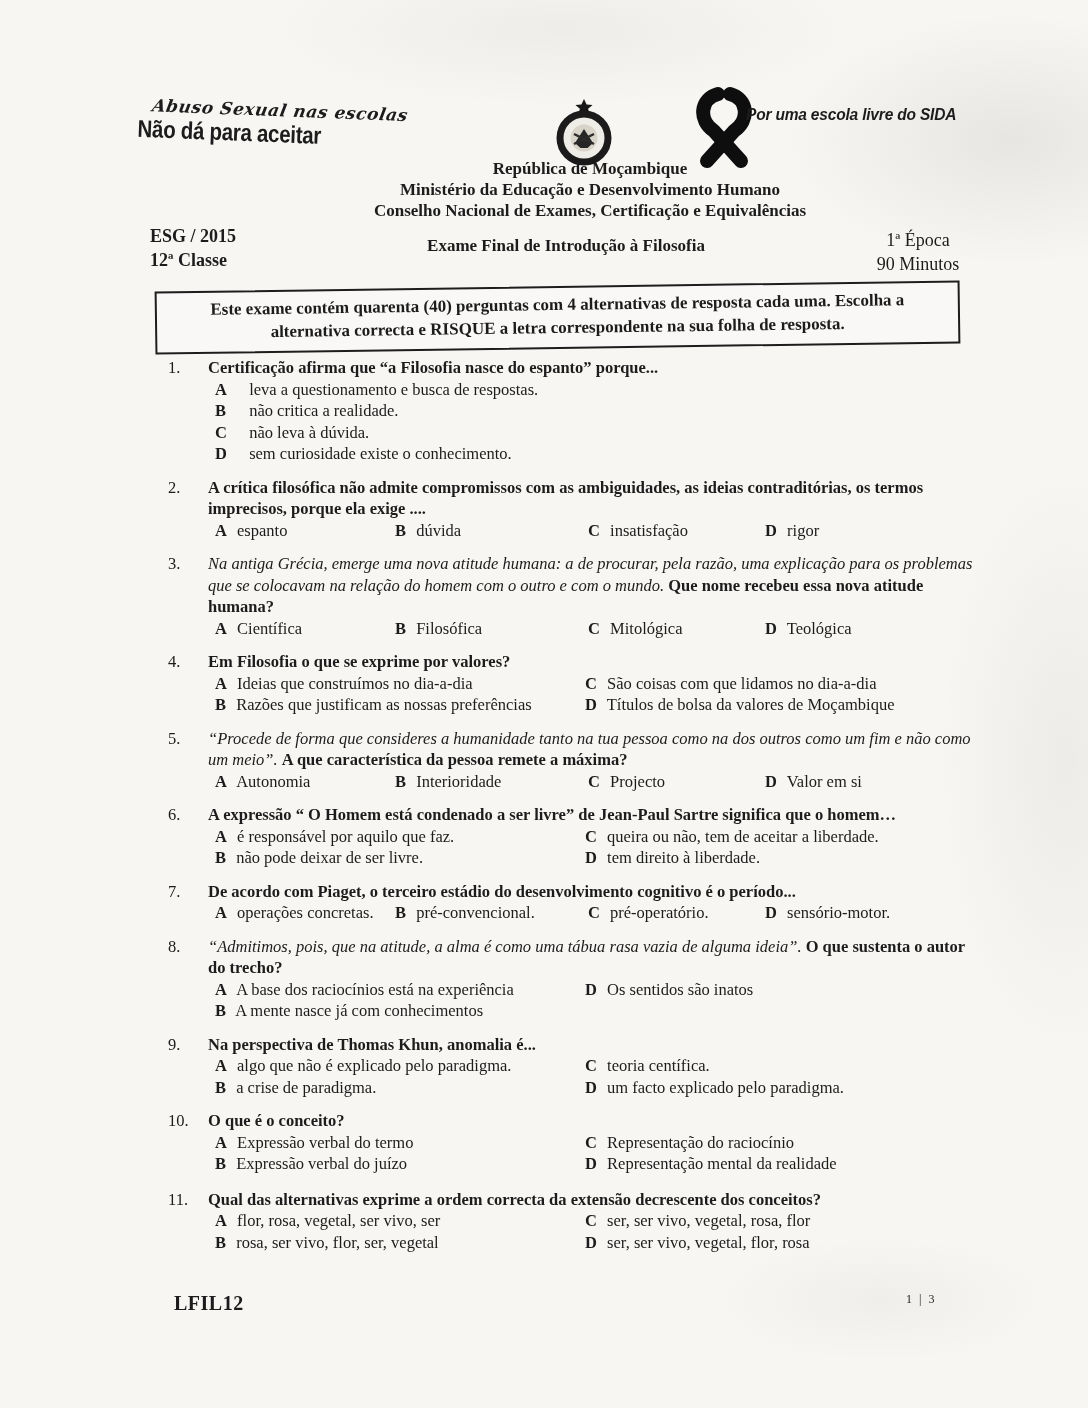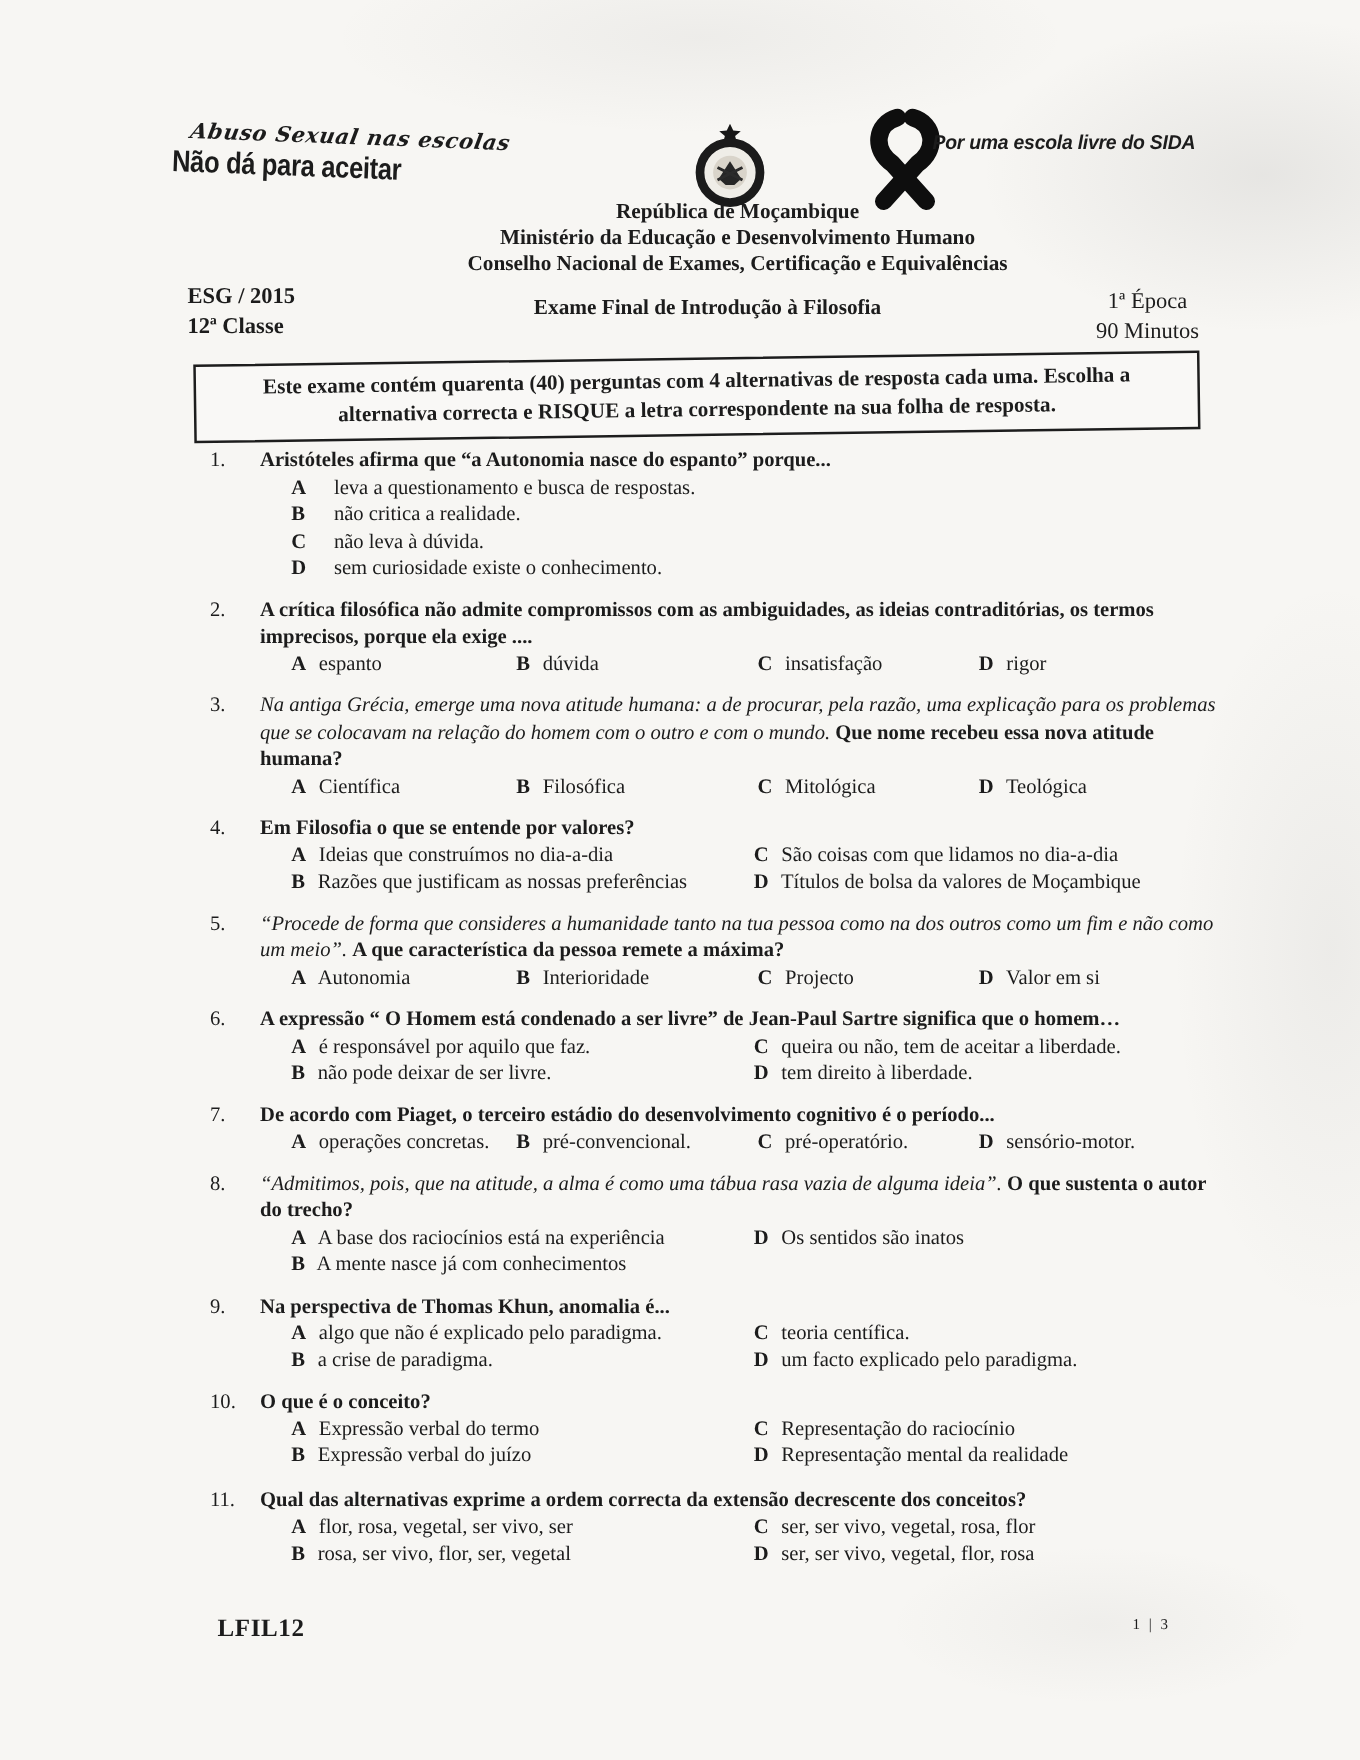--- a/index.html
+++ b/index.html
@@ -59,21 +59,21 @@
     font-size:17px; line-height:23px; background:rgba(255,255,255,.25);
   }
 
   
   .questions{ position:absolute; left:140px; top:357px; width:842px; font-size:16.5px; line-height:21.5px; }
   .question{ display:flex; margin-bottom:12px; }
   .qnum{ width:68px; padding-left:28px; flex:none; }
   .qbody{ flex:1; }
   .prompt .b{ font-weight:bold; }
   .prompt .it{ font-style:italic; }
-  .options{ padding-left:7px;margin-left:18px; }
+  .options{ padding-left:7px; }
   .options.row{ display:grid; grid-template-columns:180px 193px 177px auto;font-family:Liberation Serif, serif; }
   .options.grid{ display:grid; grid-auto-flow:column; grid-template-rows:repeat(2,auto); grid-template-columns:370px auto; }
   .letter{ font-weight:bold; margin-right:6px; }
   .options.stack .option{ display:block; }
   .options.stack .letter{ display:inline-block; min-width:30px; margin-right:0; }
 
   .footer-code{ position:absolute; left:174px; top:1292px; font-weight:bold; font-size:20px; letter-spacing:.5px; }
   .footer-page{ position:absolute; left:906px; top:1292px; font-size:12px; letter-spacing:2px; }
 </style>
 </head>
@@ -125,21 +125,21 @@
   </div>
 
   <div class="instruction-box">
     <span>Este exame contém quarenta (40) perguntas com 4 alternativas de resposta cada uma. Escolha a alternativa correcta e RISQUE a letra correspondente na sua folha de resposta.</span>
   </div>
 
   <div class="questions">
       <div class="question">
         <div class="qnum">1.</div>
         <div class="qbody">
-          <div class="prompt"><span class="b">Aristóteles afirma que “a Autonomia nasce do espanto” porque...</span></div>
+          <div class="prompt"><span class="b">Certificação afirma que “a Filosofia nasce do espanto” porque...</span></div>
           <div class="options stack">
             <div class="option"><span class="letter">A</span> leva a questionamento e busca de respostas.</div>
             <div class="option"><span class="letter">B</span> não critica a realidade.</div>
             <div class="option"><span class="letter">C</span> não leva à dúvida.</div>
             <div class="option"><span class="letter">D</span> sem curiosidade existe o conhecimento.</div>
           </div>
         </div>
       </div>
       <div class="question">
         <div class="qnum">2.</div>
@@ -161,21 +161,21 @@
             <div class="option"><span class="letter">A</span> Científica</div>
             <div class="option"><span class="letter">B</span> Filosófica</div>
             <div class="option"><span class="letter">C</span> Mitológica</div>
             <div class="option"><span class="letter">D</span> Teológica</div>
           </div>
         </div>
       </div>
       <div class="question">
         <div class="qnum">4.</div>
         <div class="qbody">
-          <div class="prompt"><span class="b">Em Filosofia o que se entende por valores?</span></div>
+          <div class="prompt"><span class="b">Em Filosofia o que se exprime por valores?</span></div>
           <div class="options grid">
             <div class="option"><span class="letter">A</span> Ideias que construímos no dia-a-dia</div>
             <div class="option"><span class="letter">B</span> Razões que justificam as nossas preferências</div>
             <div class="option"><span class="letter">C</span> São coisas com que lidamos no dia-a-dia</div>
             <div class="option"><span class="letter">D</span> Títulos de bolsa da valores de Moçambique</div>
           </div>
         </div>
       </div>
       <div class="question">
         <div class="qnum">5.</div>

